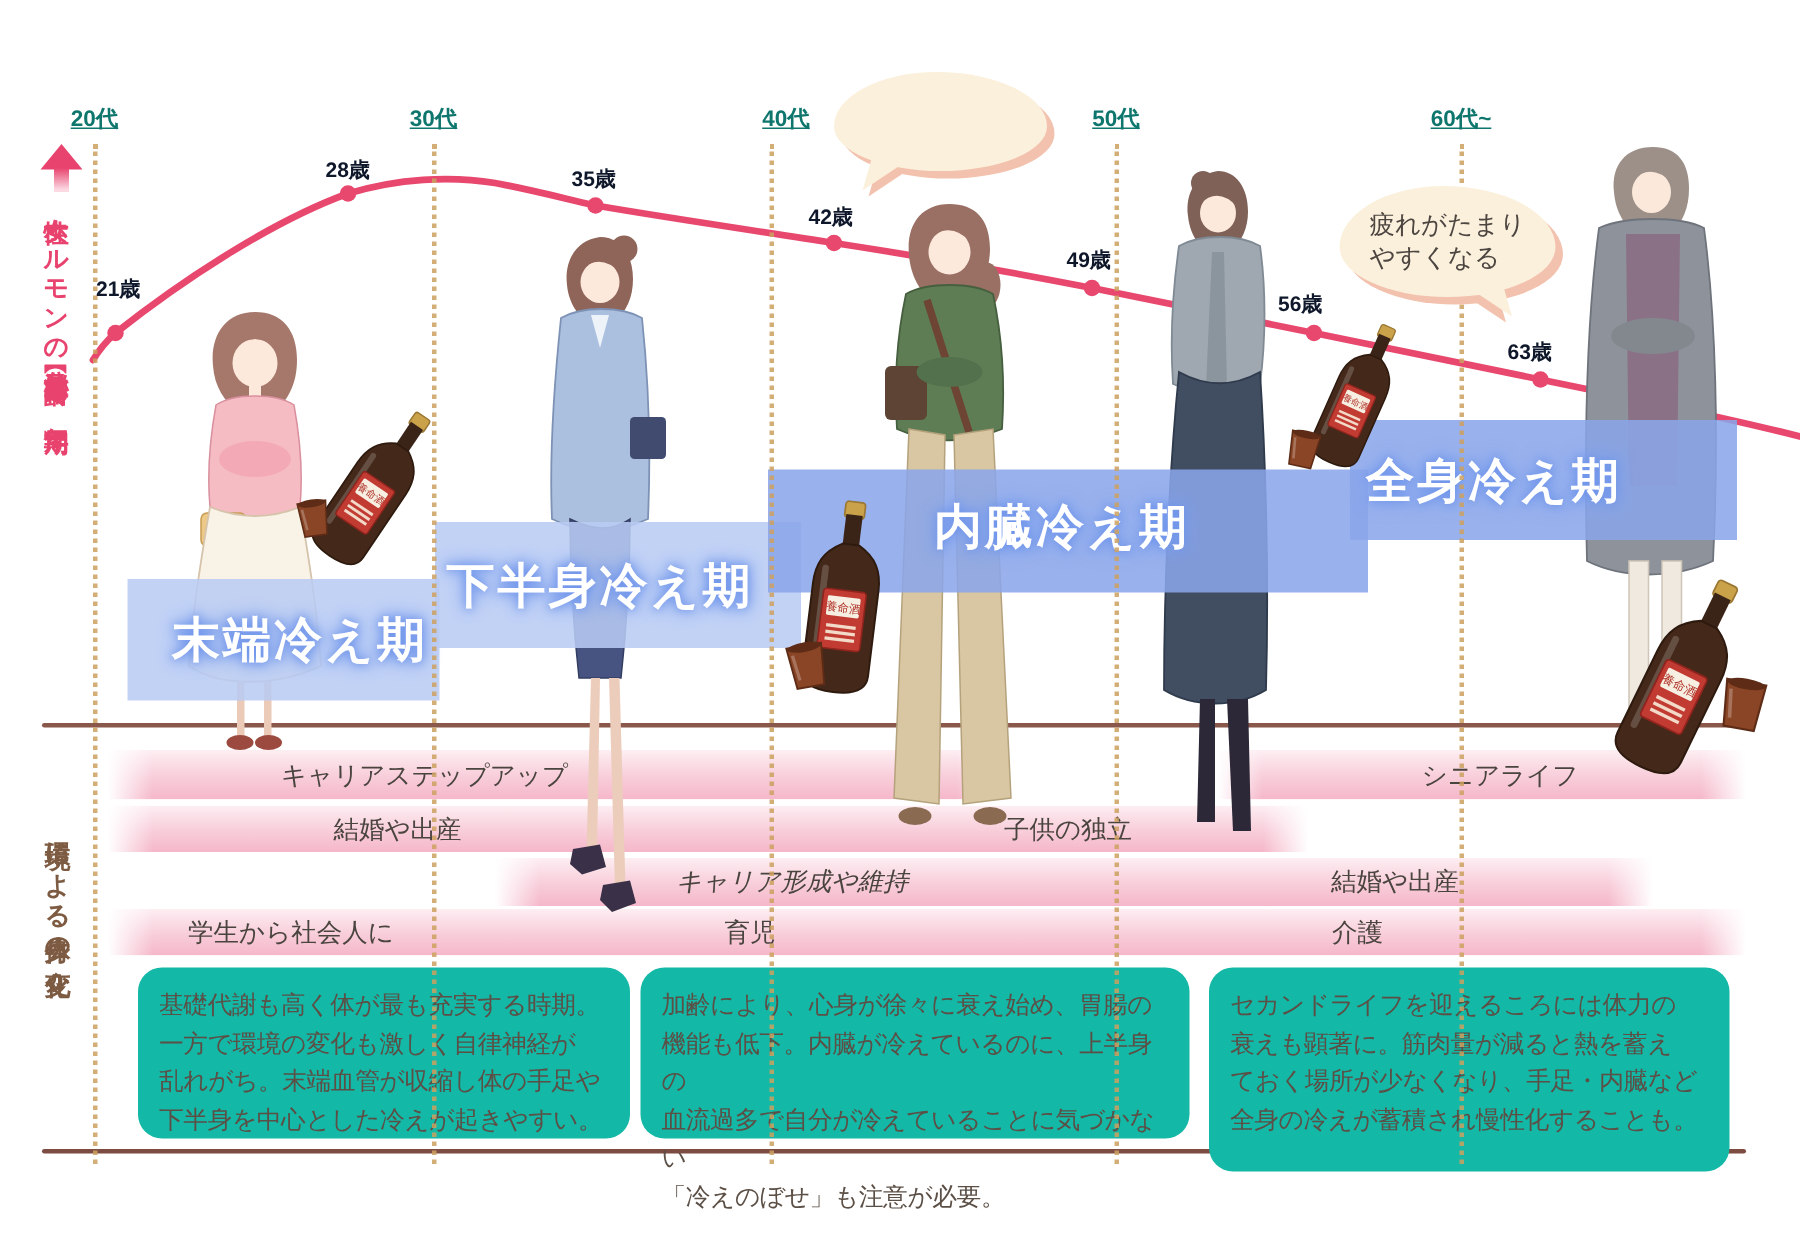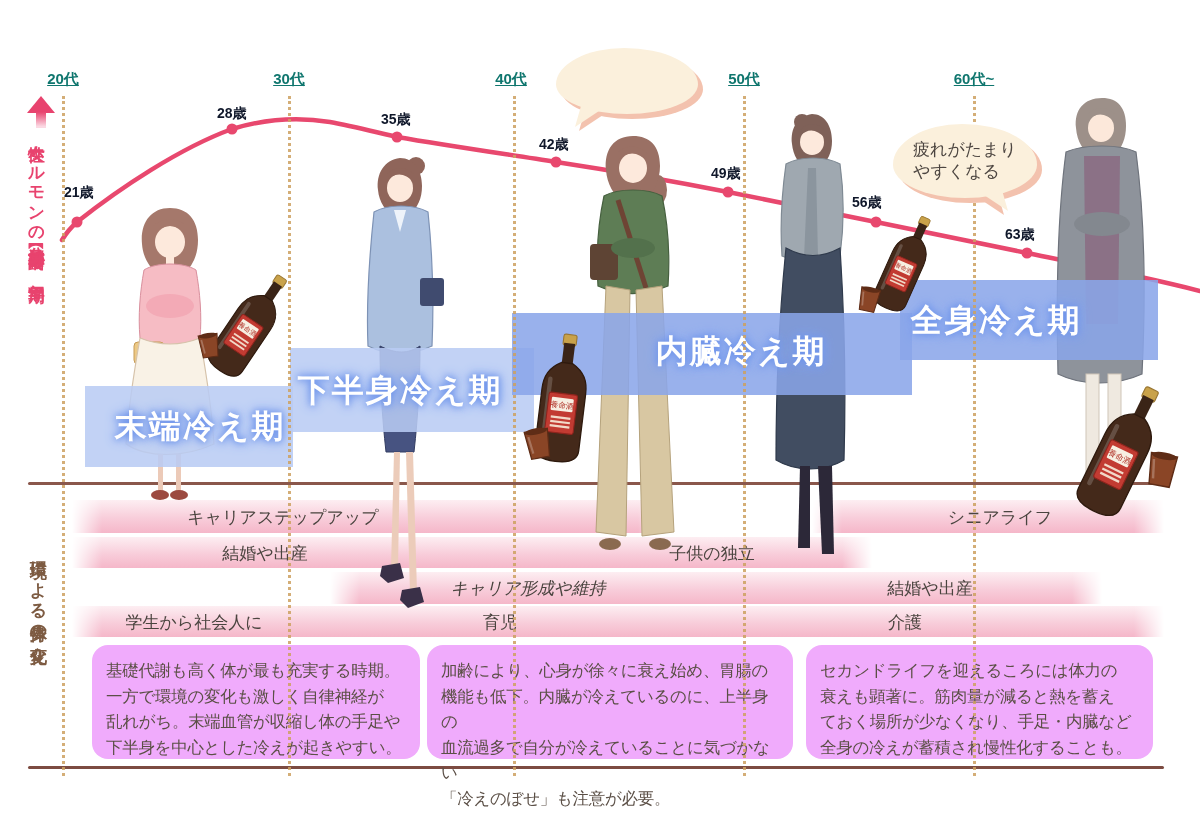--- a/index.html
+++ b/index.html
@@ -30,21 +30,21 @@
       text-shadow:0 0 6px #6f94ea,0 0 10px #6f94ea,0 0 14px #8fb0f5;}
   
   .row-seg{z-index:3;background:linear-gradient(180deg,#fdeef2 0%,#f8cdda 55%,#f5b7c9 100%);
       -webkit-mask-image:linear-gradient(90deg,transparent,#000 30px,#000 calc(100% - 30px),transparent);
       mask-image:linear-gradient(90deg,transparent,#000 30px,#000 calc(100% - 30px),transparent);}
   .row-label{z-index:6;transform:translate(-50%,-50%);font-size:17px;color:#4a443f;white-space:nowrap;}
   
   #ground-line{left:28px;top:482px;width:1136px;height:3px;background:#8a574b;border-radius:2px;z-index:1;}
   #bottom-line{left:28px;top:766px;width:1136px;height:3px;background:#7c4b41;border-radius:2px;z-index:6;}
   
-  .info-box{z-index:6;background:#f0abfc;border-radius:16px;padding:13px 12px 0 14px;box-sizing:border-box;}
+  .info-box{z-index:6;background:#14b8a6;border-radius:16px;padding:13px 12px 0 14px;box-sizing:border-box;}
   .info-box .txt{font-size:16.5px;line-height:1.55;letter-spacing:-.3px;color:#5b4f46;white-space:pre-line;}
   
   .bubble{z-index:9;background:#fbf0dc;border-radius:48% 52% 50% 50%/55% 55% 45% 45%;
       box-shadow:5px 5px 0 #f3c2ae;display:flex;align-items:center;justify-content:center;}
   .bubble .txt{font-size:17px;line-height:1.32;color:#4c4540;white-space:pre-line;}
   .bubble svg.tail{position:absolute;}
   
   .woman,.bottle,.cup{z-index:4;pointer-events:none;}
   .bottle,.cup{z-index:6;}
 </style>
@@ -77,38 +77,38 @@
         <circle cx="1027" cy="253" r="5.5" fill="#e8486e"></circle>
       </g>
   </svg>
 
   <div id="generated-root">
       <div class="abs dotted-line" style="left: 62px; top: 96px; height: 680px;"></div>
       <div class="abs decade-label" style="left: 18px;">20代</div>
       <div class="abs dotted-line" style="left: 288px; top: 96px; height: 680px;"></div>
       <div class="abs decade-label" style="left: 244px;">30代</div>
       <div class="abs dotted-line" style="left: 513px; top: 96px; height: 680px;"></div>
-      <div class="abs decade-label" style="left: 466px;">40代</div>
+      <div class="abs decade-label" style="left: 479px;">40代</div>
       <div class="abs dotted-line" style="left: 743px; top: 96px; height: 680px;"></div>
       <div class="abs decade-label" style="left: 699px;">50代</div>
       <div class="abs dotted-line" style="left: 973px; top: 96px; height: 680px;"></div>
       <div class="abs decade-label" style="left: 929px;">60代~</div>
       <div class="abs age-label" style="left: 64px; top: 184px;">21歳</div>
       <div class="abs age-label" style="left: 217px; top: 105px;">28歳</div>
       <div class="abs age-label" style="left: 381px; top: 111px; text-align: right;">35歳</div>
       <div class="abs age-label" style="left: 539px; top: 136px;">42歳</div>
       <div class="abs age-label" style="left: 711px; top: 165px;">49歳</div>
       <div class="abs age-label" style="left: 852px; top: 194px;">56歳</div>
       <div class="abs age-label" style="left: 1005px; top: 226px;">63歳</div>
       <div class="abs period-band" style="left: 85px; top: 386px; width: 208px; height: 81px; background: rgb(185, 203, 243);"></div>
       <div class="abs period-label" style="left: 200px; top: 427px;">末端冷え期</div>
       <div class="abs period-band" style="left: 290px; top: 348px; width: 244px; height: 84px; background: rgb(185, 203, 243);"></div>
       <div class="abs period-label" style="left: 400px; top: 391px;">下半身冷え期</div>
       <div class="abs period-band" style="left: 512px; top: 313px; width: 400px; height: 82px; background: rgb(138, 165, 233);"></div>
-      <div class="abs period-label" style="left: 741px; top: 352px;">内臓冷え期</div>
+      <div class="abs period-label" style="left: 708px; top: 352px;">内臓冷え期</div>
       <div class="abs period-band" style="left: 900px; top: 280px; width: 258px; height: 80px; background: rgb(138, 165, 233);"></div>
       <div class="abs period-label" style="left: 996px; top: 321px;">全身冷え期</div>
       <div class="abs row-seg" style="left: 72px; top: 500px; width: 596px; height: 33px;"></div>
       <div class="abs row-seg" style="left: 812px; top: 500px; width: 352px; height: 33px;"></div>
       <div class="abs row-label" style="left: 283px; top: 516.5px;">キャリアステップアップ</div>
       <div class="abs row-label" style="left: 1000px; top: 516.5px;">シニアライフ</div>
       <div class="abs row-seg" style="left: 72px; top: 537px; width: 800px; height: 31px;"></div>
       <div class="abs row-label" style="left: 265px; top: 552.5px;">結婚や出産</div>
       <div class="abs row-label" style="left: 712px; top: 552.5px;">子供の独立</div>
       <div class="abs row-seg" style="left: 330px; top: 572px; width: 772px; height: 32px;"></div>
@@ -123,21 +123,21 @@
 一方で環境の変化も激しく自律神経が
 乱れがち。末端血管が収縮し体の手足や
 下半身を中心とした冷えが起きやすい。</div>
       </div>
       <div class="abs info-box" style="left: 427px; top: 645px; width: 366px; height: 114px;">
         <div class="txt">加齢により、心身が徐々に衰え始め、胃腸の
 機能も低下。内臓が冷えているのに、上半身の
 血流過多で自分が冷えていることに気づかない
 「冷えのぼせ」も注意が必要。</div>
       </div>
-      <div class="abs info-box" style="left: 806px; top: 645px; width: 347px; height: 114px;">
+      <div class="abs info-box" style="left: 806px; top: 645px; width: 347px; height: 136px;">
         <div class="txt">セカンドライフを迎えるころには体力の
 衰えも顕著に。筋肉量が減ると熱を蓄え
 ておく場所が少なくなり、手足・内臓など
 全身の冷えが蓄積され慢性化することも。</div>
       </div>
       <div class="abs bubble" style="left: 556px; top: 48px; width: 142px; height: 66px;">
         <svg class="tail" width="34" height="26" viewBox="0 0 34 26" style="left: 16px; bottom: -18px;">
           <path d="M7,25 L13,4 L31,9 Z" fill="#f3c2ae"></path>
           <path d="M3,21 L9,0 L27,5 Z" fill="#fbf0dc"></path>
         </svg>

